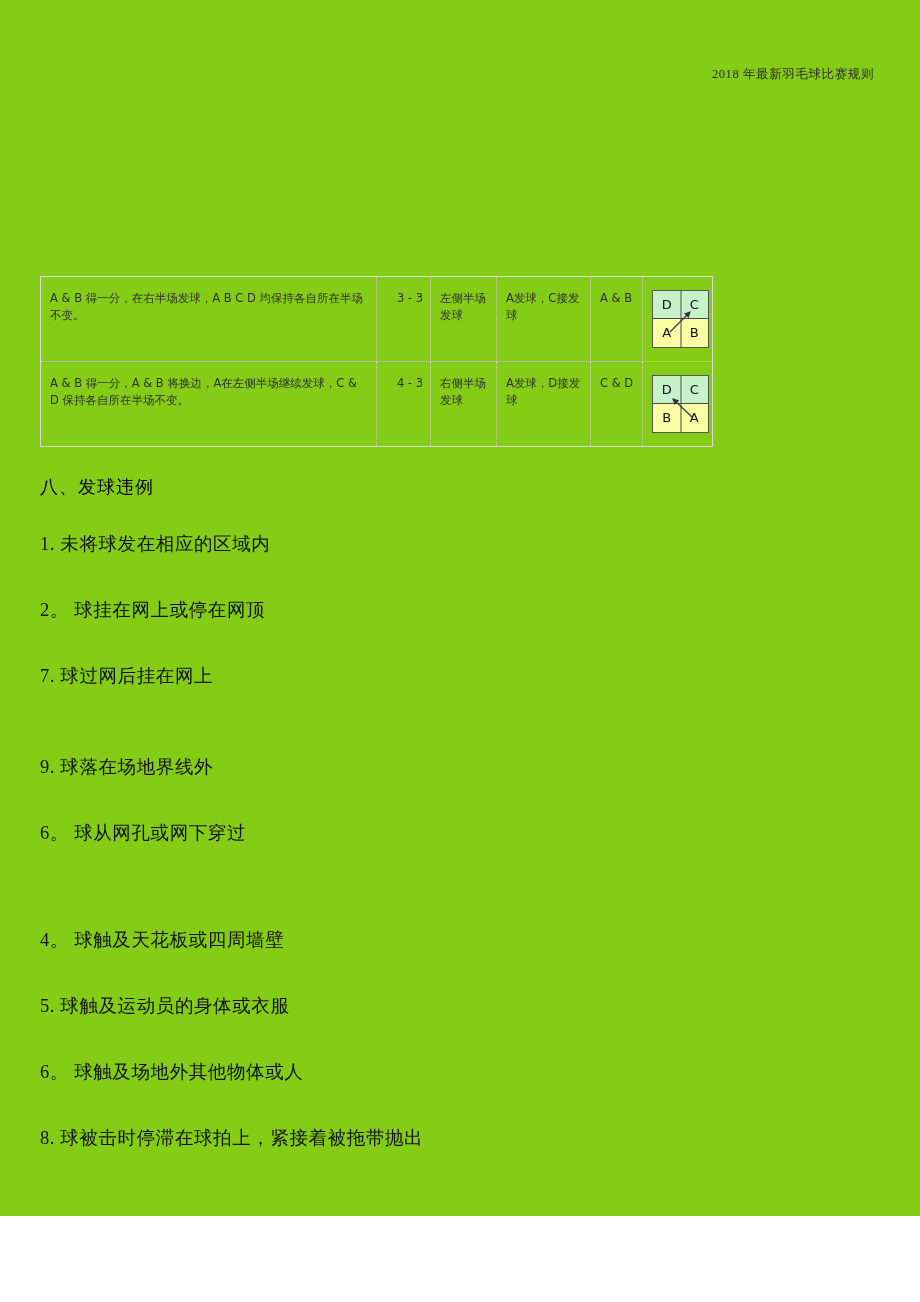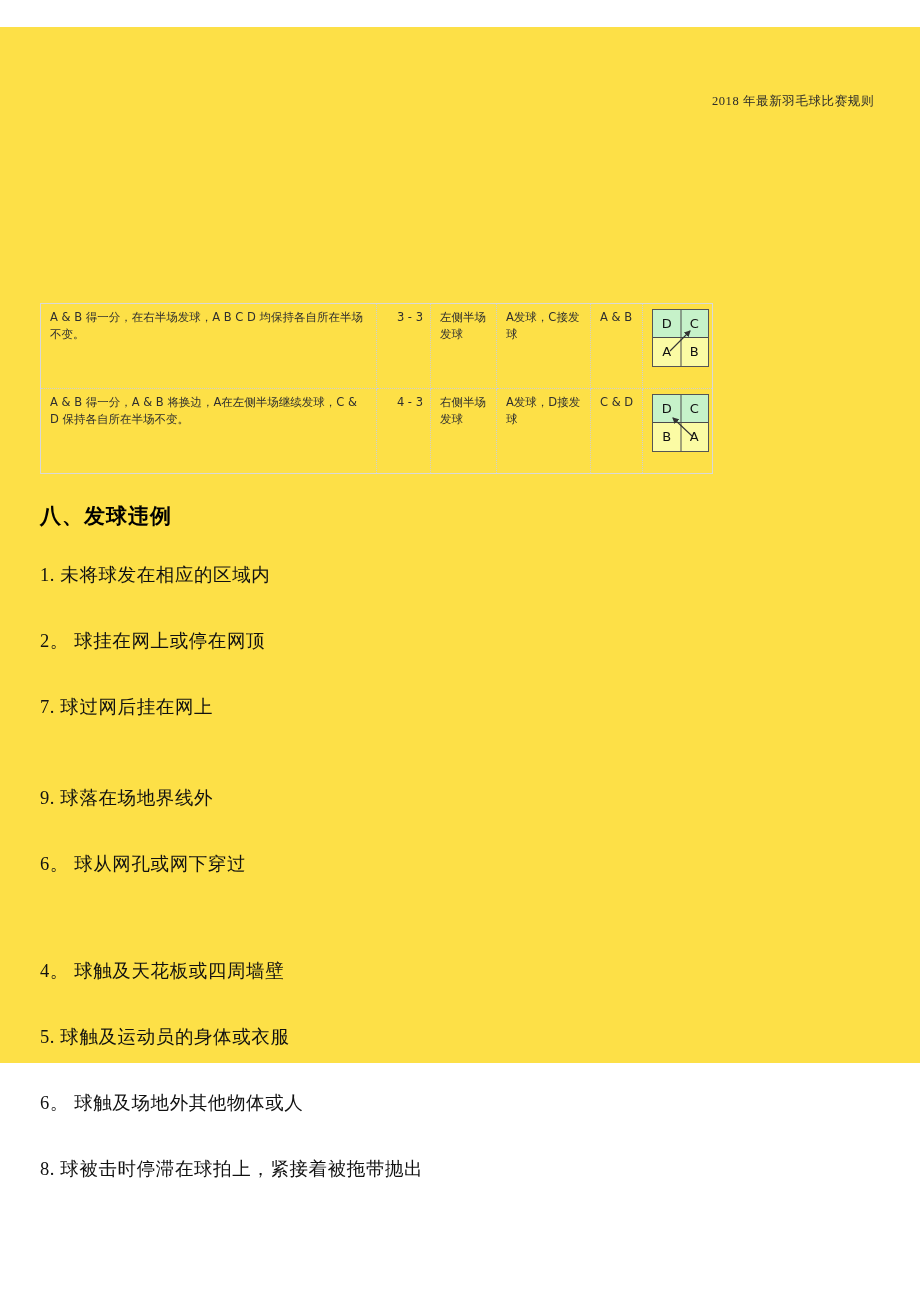--- a/index.html
+++ b/index.html
@@ -11,23 +11,22 @@
     font-family: "Liberation Serif", "DejaVu Serif", serif;
     color: #1a1a1a;
     position: relative;
     overflow: hidden;
   }
 
   .page {
     position: absolute;
     left: 0; top: 0;
     width: 920px;
-    height: 1036px;
-    background: #fde047;
-    margin-top: 27px;
+    height: 1216px;
+    background: #84cc16;
   }
 
   
   .header {
     position: absolute;
     top: 66px;
     right: 46px;
     font-size: 12.5px;
     letter-spacing: 0.6px;
     color: #2b2b2b;
@@ -45,22 +44,22 @@
 
   .para {
     font-size: 19px;
     line-height: 1.5;
     color: #111;
     letter-spacing: 0.5px;
     white-space: nowrap;
   }
 
   .h-sec {
-    font-size: 21px;
-    font-weight: bold;
+    font-size: 18px;
+    font-weight: normal;
     color: #000;
     letter-spacing: 1px;
     white-space: nowrap;
   }
 
   .list-item {
     font-size: 18.5px;
     color: #111;
     letter-spacing: 0.6px;
     white-space: nowrap;
@@ -76,21 +75,21 @@
   table.rules {
     border-collapse: collapse;
     table-layout: fixed;
     width: 645px;
     border: 1px solid #d9d9d9;
     font-family: "DejaVu Sans", "Liberation Sans", sans-serif;
   }
   table.rules td {
     border: 1px dotted #cfcfcf;
     vertical-align: top;
-    padding: 5px 7px 7px 9px;
+    padding: 13px 7px 7px 9px;
     font-size: 11.5px;
     line-height: 1.5;
     color: #2f2f2f;
     height: 85px;
   }
   td.c-desc   { width: 336px; }
   td.c-score  { width: 54px;  text-align: right; padding-left: 4px; padding-right: 4px; }
   td.c-side   { width: 66px;  }
   td.c-srv    { width: 94px;  }
   td.c-team   { width: 52px;  }

